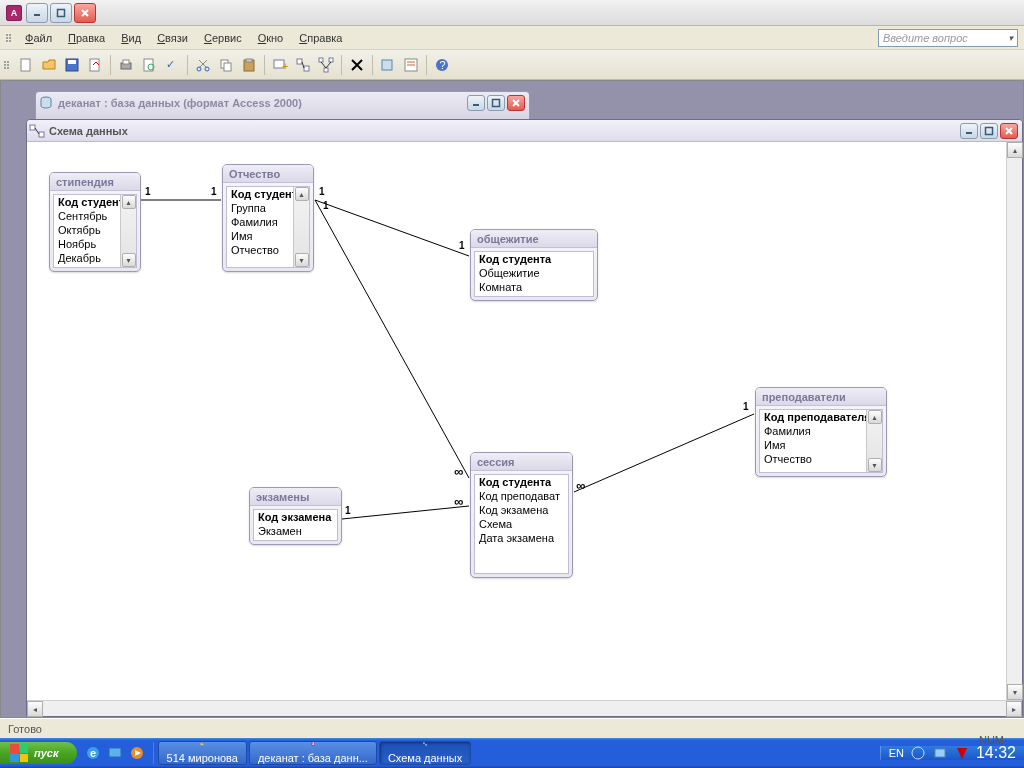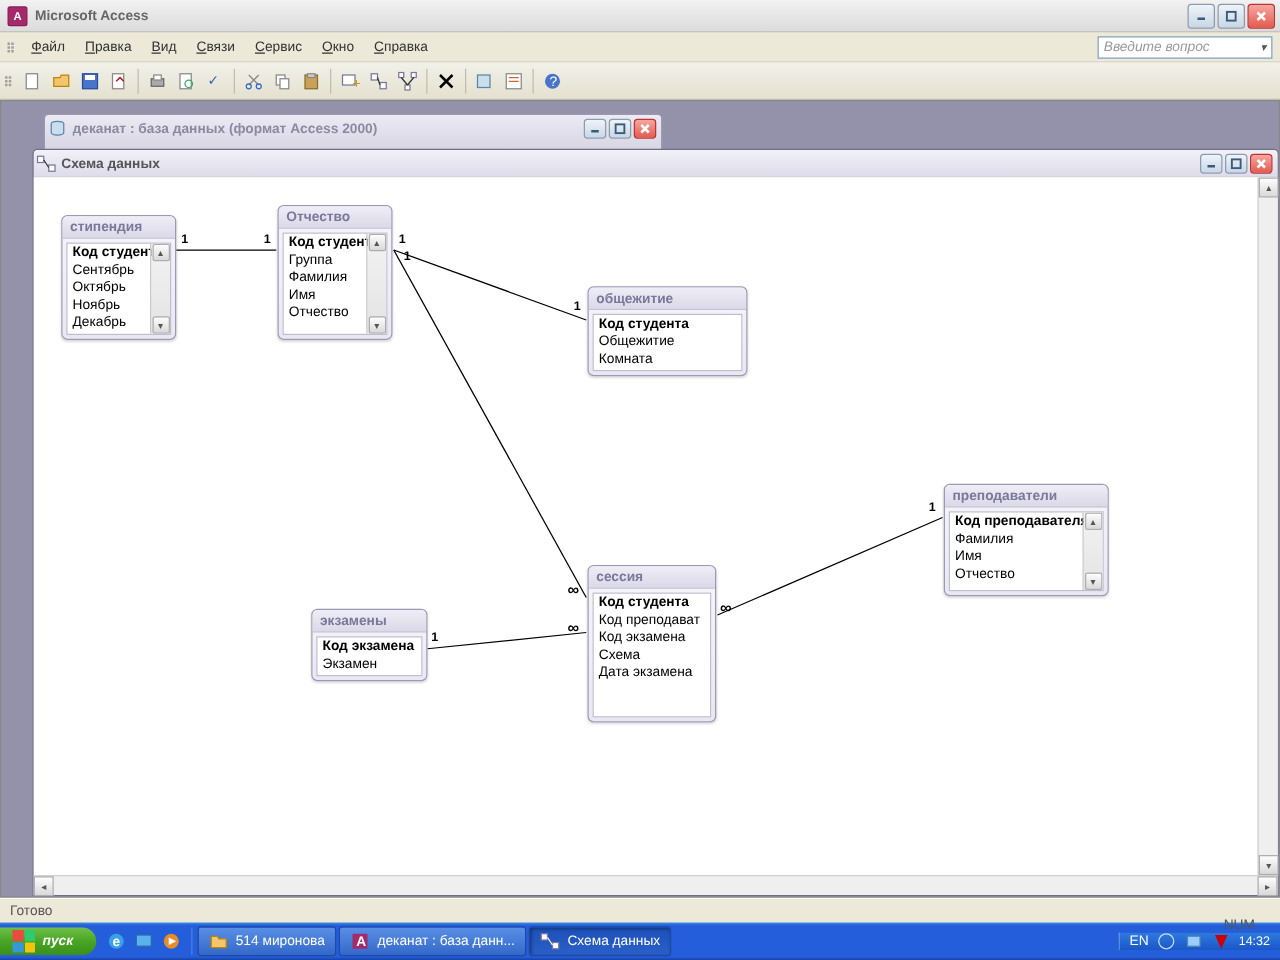--- a/index.html
+++ b/index.html
@@ -77,33 +77,32 @@
 .status-right { padding:0 12px;margin-top:23px;}
 
 
 .taskbar { height:30px; background:linear-gradient(to bottom,#3f8cde,#245edb 8%,#245edb 92%,#1941a5); display:flex; align-items:center; color:#fff; font-size:11px;}
 .start-btn { height:22px; padding:0 18px 0 10px; background:linear-gradient(to bottom,#6fbf4b,#49a523 50%,#3a8f1a); border-radius:0 12px 12px 0; display:flex; align-items:center; gap:6px; font-weight:bold; font-style:italic; font-size:14px;}
 .start-btn .logo { width:18px; height:18px; display:grid; grid-template-columns:1fr 1fr; grid-template-rows:1fr 1fr; gap:1px;}
 .start-btn .logo i:nth-child(1){background:#e74c3c;} .start-btn .logo i:nth-child(2){background:#2ecc71;} .start-btn .logo i:nth-child(3){background:#3498db;} .start-btn .logo i:nth-child(4){background:#f1c40f;}
 .ql { display:flex; gap:2px; padding:0 6px; border-right:1px solid rgba(255,255,255,.2);}
 .ql .q{ width:20px; height:22px; display:flex; align-items:center; justify-content:center;}
 .task-btns { display:flex; gap:2px; padding:0 4px; flex:1;}
-.task-btn { height:24px; padding:0 8px; background:linear-gradient(#5a8fe6,#3368c9); border:1px solid #1d4aa8; border-radius:3px; display:flex; align-items:center; gap:6px; color:#fff; max-width:170px; overflow:hidden; white-space:nowrap;}
+.task-btn { height:24px; padding:0 8px; background:linear-gradient(#5a8fe6,#3368c9); border:1px solid #1d4aa8; border-radius:3px; display:flex; align-items:center; gap:6px; color:#fff; max-width:170px; overflow:hidden; white-space:nowrap;flex-direction:column;}
 .task-btn.active { background:linear-gradient(#1d50b8,#2a5fc9); box-shadow:inset 1px 1px 3px rgba(0,0,0,.4);}
 .tray { height:14px; background:linear-gradient(to bottom,#2f7ae0,#1a57c8); border-left:1px solid rgba(255,255,255,.25); display:flex; align-items:center; padding:0 8px; gap:6px;}
-.tray .clock{ font-size:10px;}
+.tray .clock{ font-size:16px;}
 .tray .ic{ width:16px; height:16px;}
 
 </style>
 </head>
 <body>
 
 <div class="title-bar">
   <span class="app-icon">A</span>
-  <span class="title">Microsoft Access</span>
   <div class="win-btns">
     <div class="win-btn">
         <svg viewBox="0 0 10 10">
           <line x1="2" y1="7" x2="8" y2="7" stroke="#3a5a7a" stroke-width="2"></line>
         </svg>
       </div>
     <div class="win-btn">
         <svg viewBox="0 0 10 10">
           <rect x="1.5" y="1.5" width="7" height="7" fill="none" stroke="#3a5a7a" stroke-width="1.5"></rect>
         </svg>

